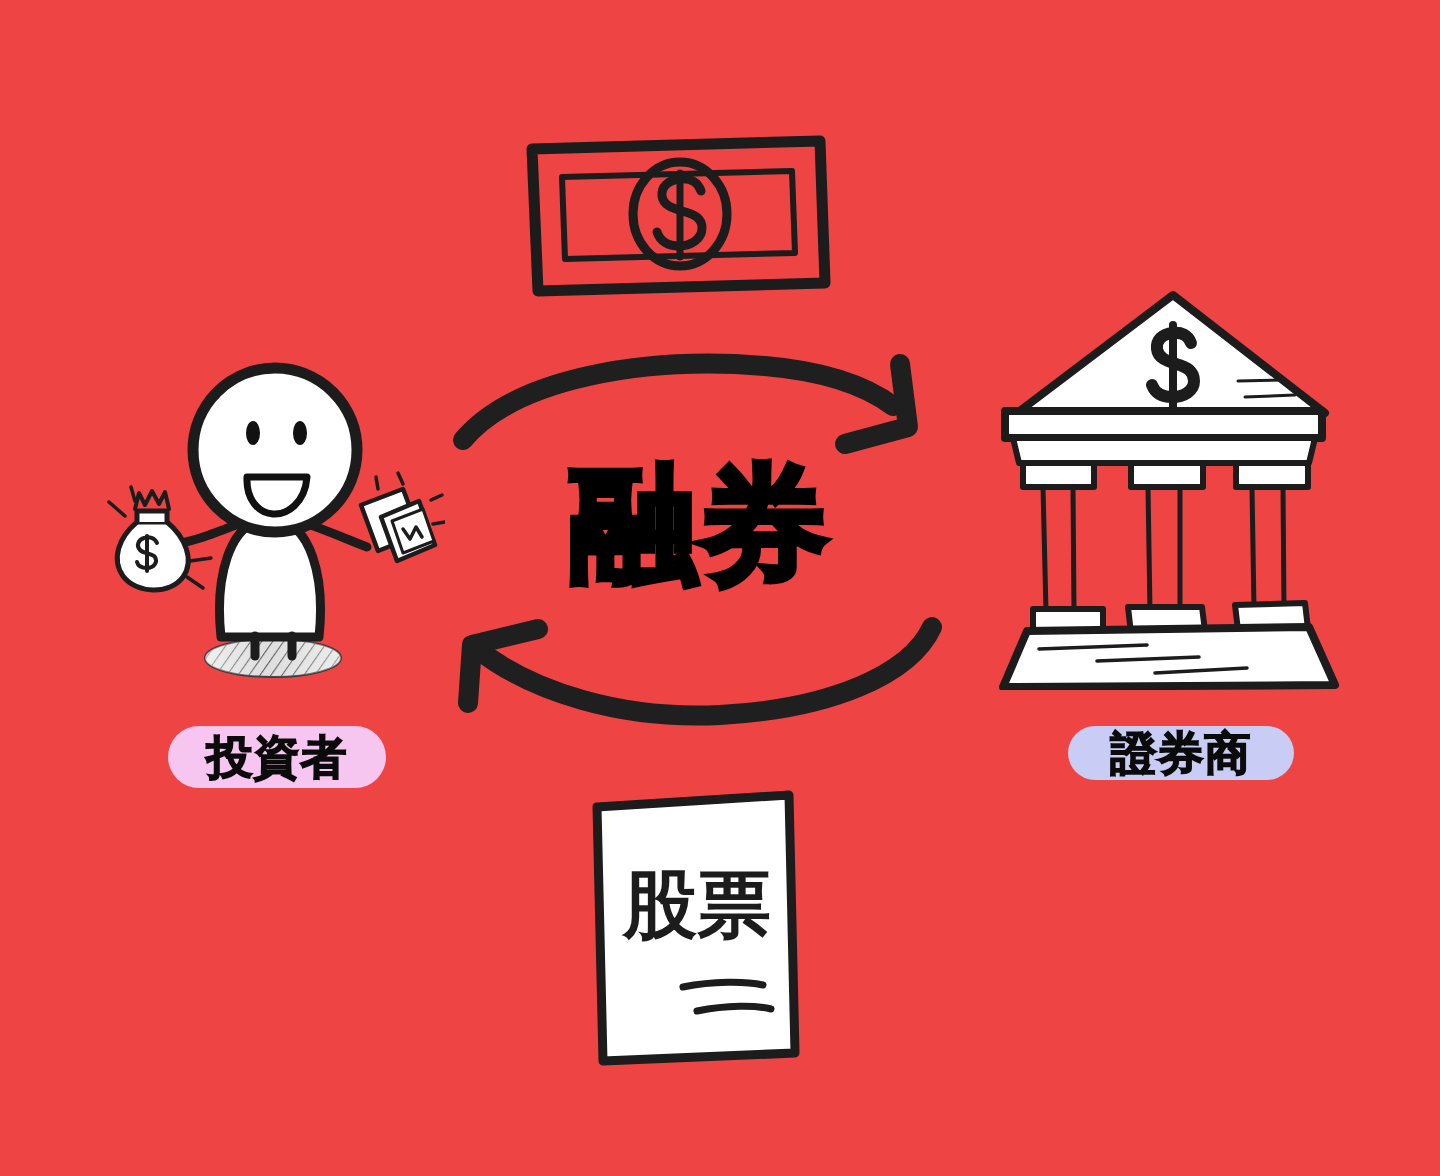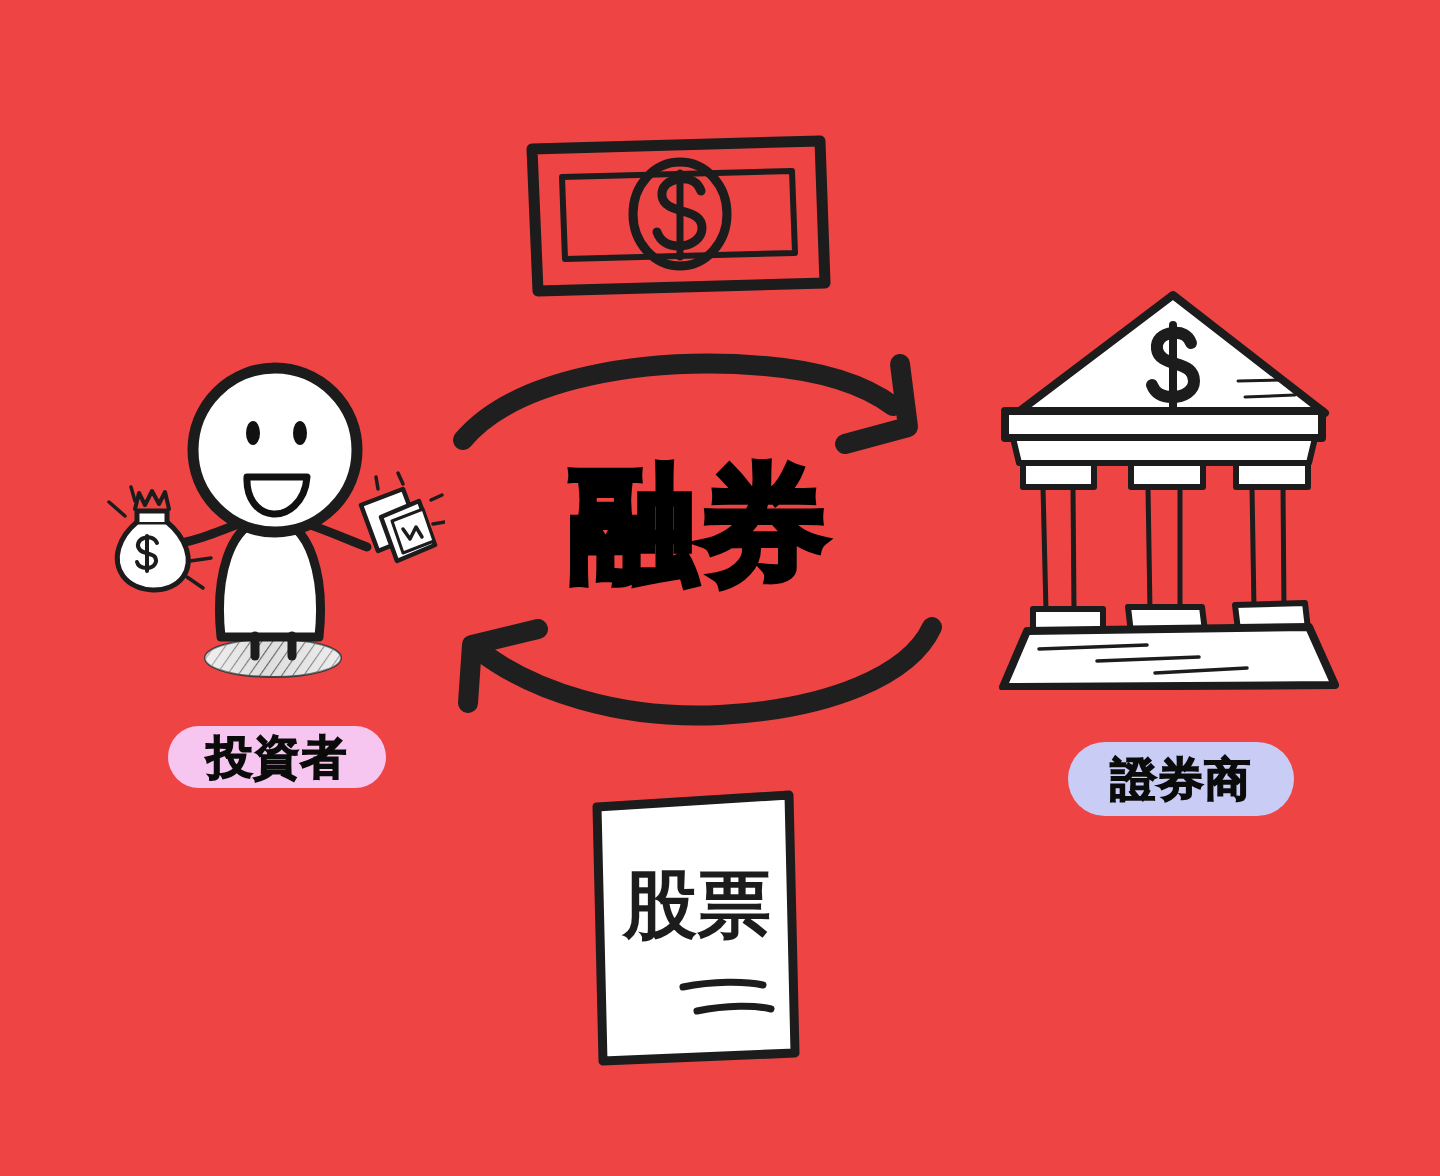--- a/index.html
+++ b/index.html
@@ -39,21 +39,21 @@
   .label-pill .pill-text {
     position: relative;
     z-index: 1;
     font-size: 46px;
     line-height: 1;
     text-align: center;
     -webkit-text-stroke: 1.5px #0b0b0b;
   }
 
   #label-investor { left: 168px; top: 726px; width: 218px; height: 62px; }
-  #label-broker   { left: 1068px; top: 742px; width: 226px; height: 74px; }
+  #label-broker   { left: 1068px; top: 726px; width: 226px; height: 54px; }
 
   
   #center-title {
     position: absolute;
     left: 545px;
     top: 455px;
     width: 310px;
     height: 140px;
     display: flex;
     align-items: center;

